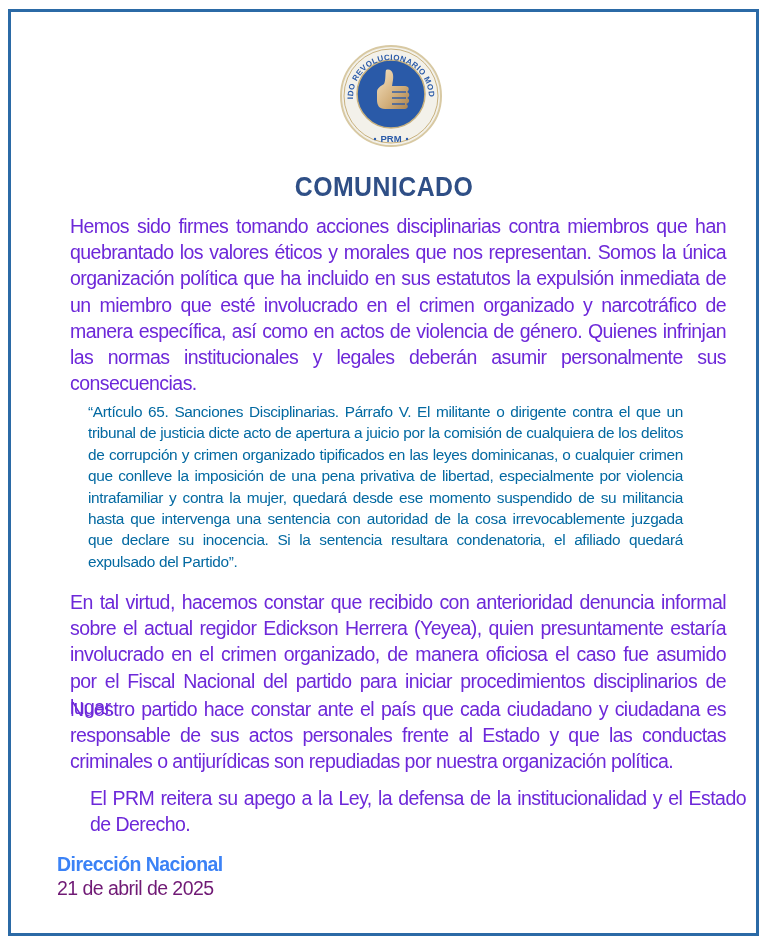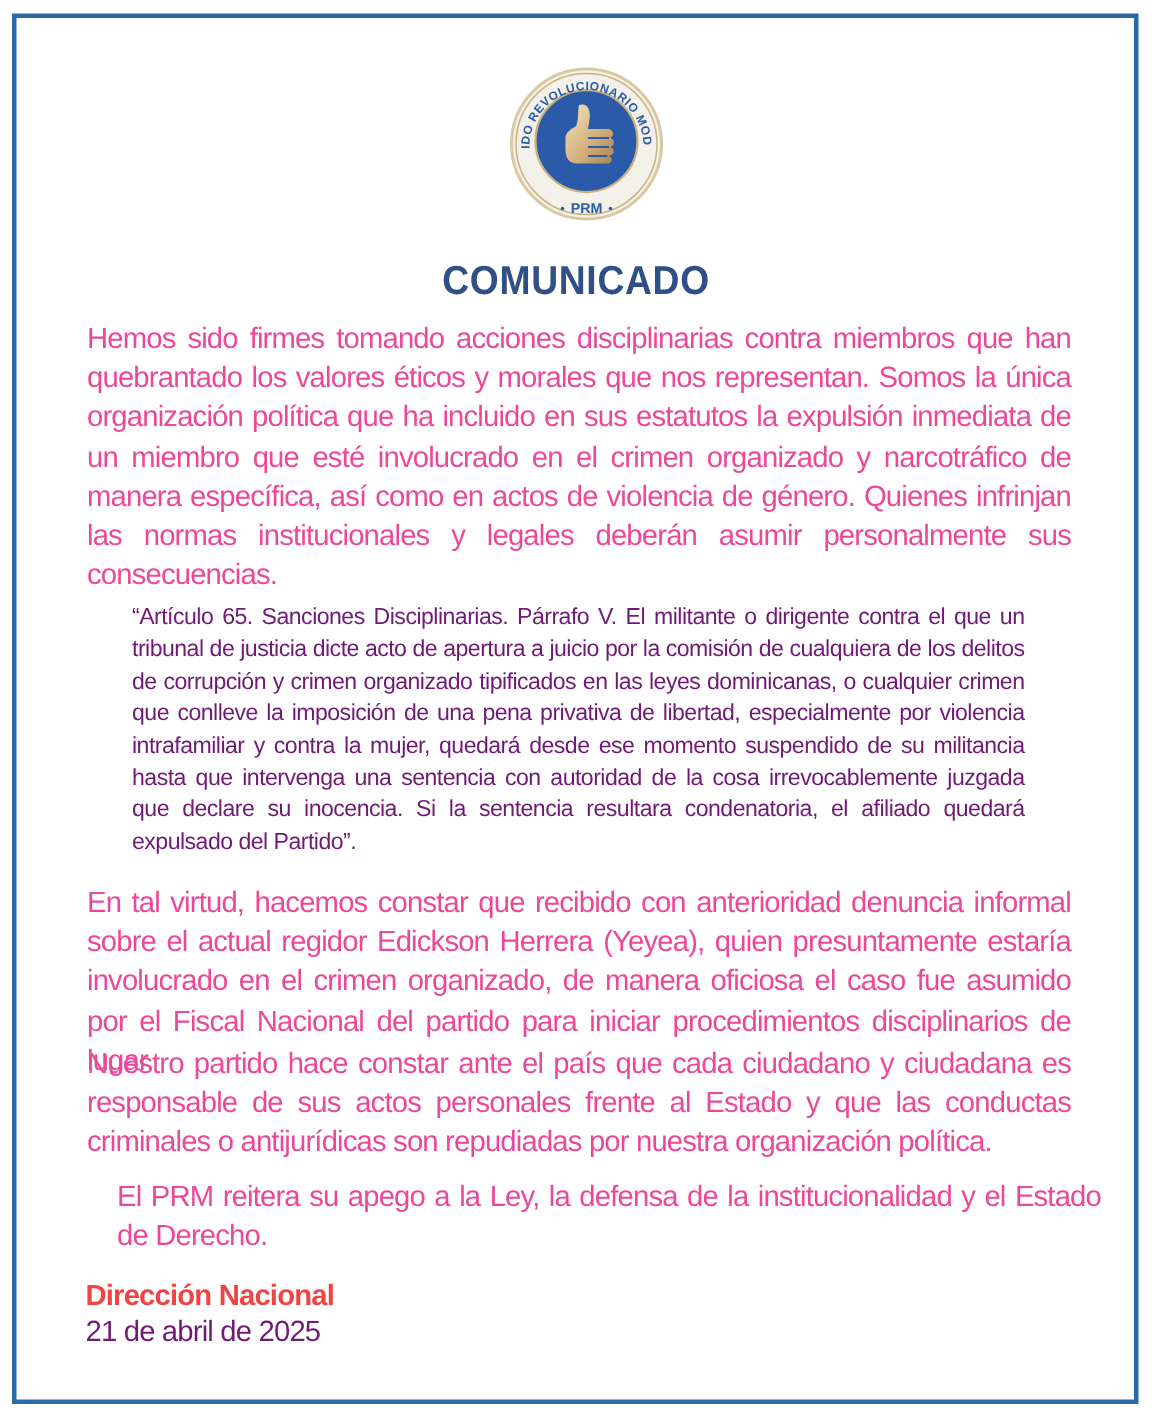--- a/index.html
+++ b/index.html
@@ -13,32 +13,32 @@
   }
   .logo {
     position: absolute; left: 339px; top: 42px; width: 104px; height: 108px;
   }
   .title {
     position: absolute; left: 0; right: 0; top: 172px; text-align: center;
     color: #2f4f86; font-weight: bold; font-size: 27px; letter-spacing: 0.5px;
     font-family: "Liberation Sans", sans-serif; transform: scaleX(0.92);
   }
   .para {
-    position: absolute; left: 58px; width: 656px; color: #ec4899;
+    position: absolute; left: 70px; width: 656px; color: #6d28d9;
     font-size: 19.5px; line-height: 26.2px; text-align: justify;
     font-family: "Liberation Sans", sans-serif;
     transform-origin: left top;
   }
   .quote {
-    position: absolute; left: 88px; width: 595px; color: #701a75;
+    position: absolute; left: 88px; width: 595px; color: #0369a1;
     font-size: 15.4px; line-height: 21.4px; text-align: justify;
     font-family: "Liberation Sans", sans-serif;
   }
   .sig-name {
-    position: absolute; left: 57px; top: 853px; color: #ef4444; font-weight: bold;
+    position: absolute; left: 57px; top: 853px; color: #3b82f6; font-weight: bold;
     font-size: 19.5px; font-family: "Liberation Sans", sans-serif;
   }
   .sig-date {
     position: absolute; left: 57px; top: 877px; color: #701a75;
     font-size: 19.5px; font-family: "Liberation Sans", sans-serif;
   }
   .condensed { letter-spacing: -0.55px; word-spacing: 0px; }
   .condensed-q { letter-spacing: -0.35px; }
 </style>
 </head>

